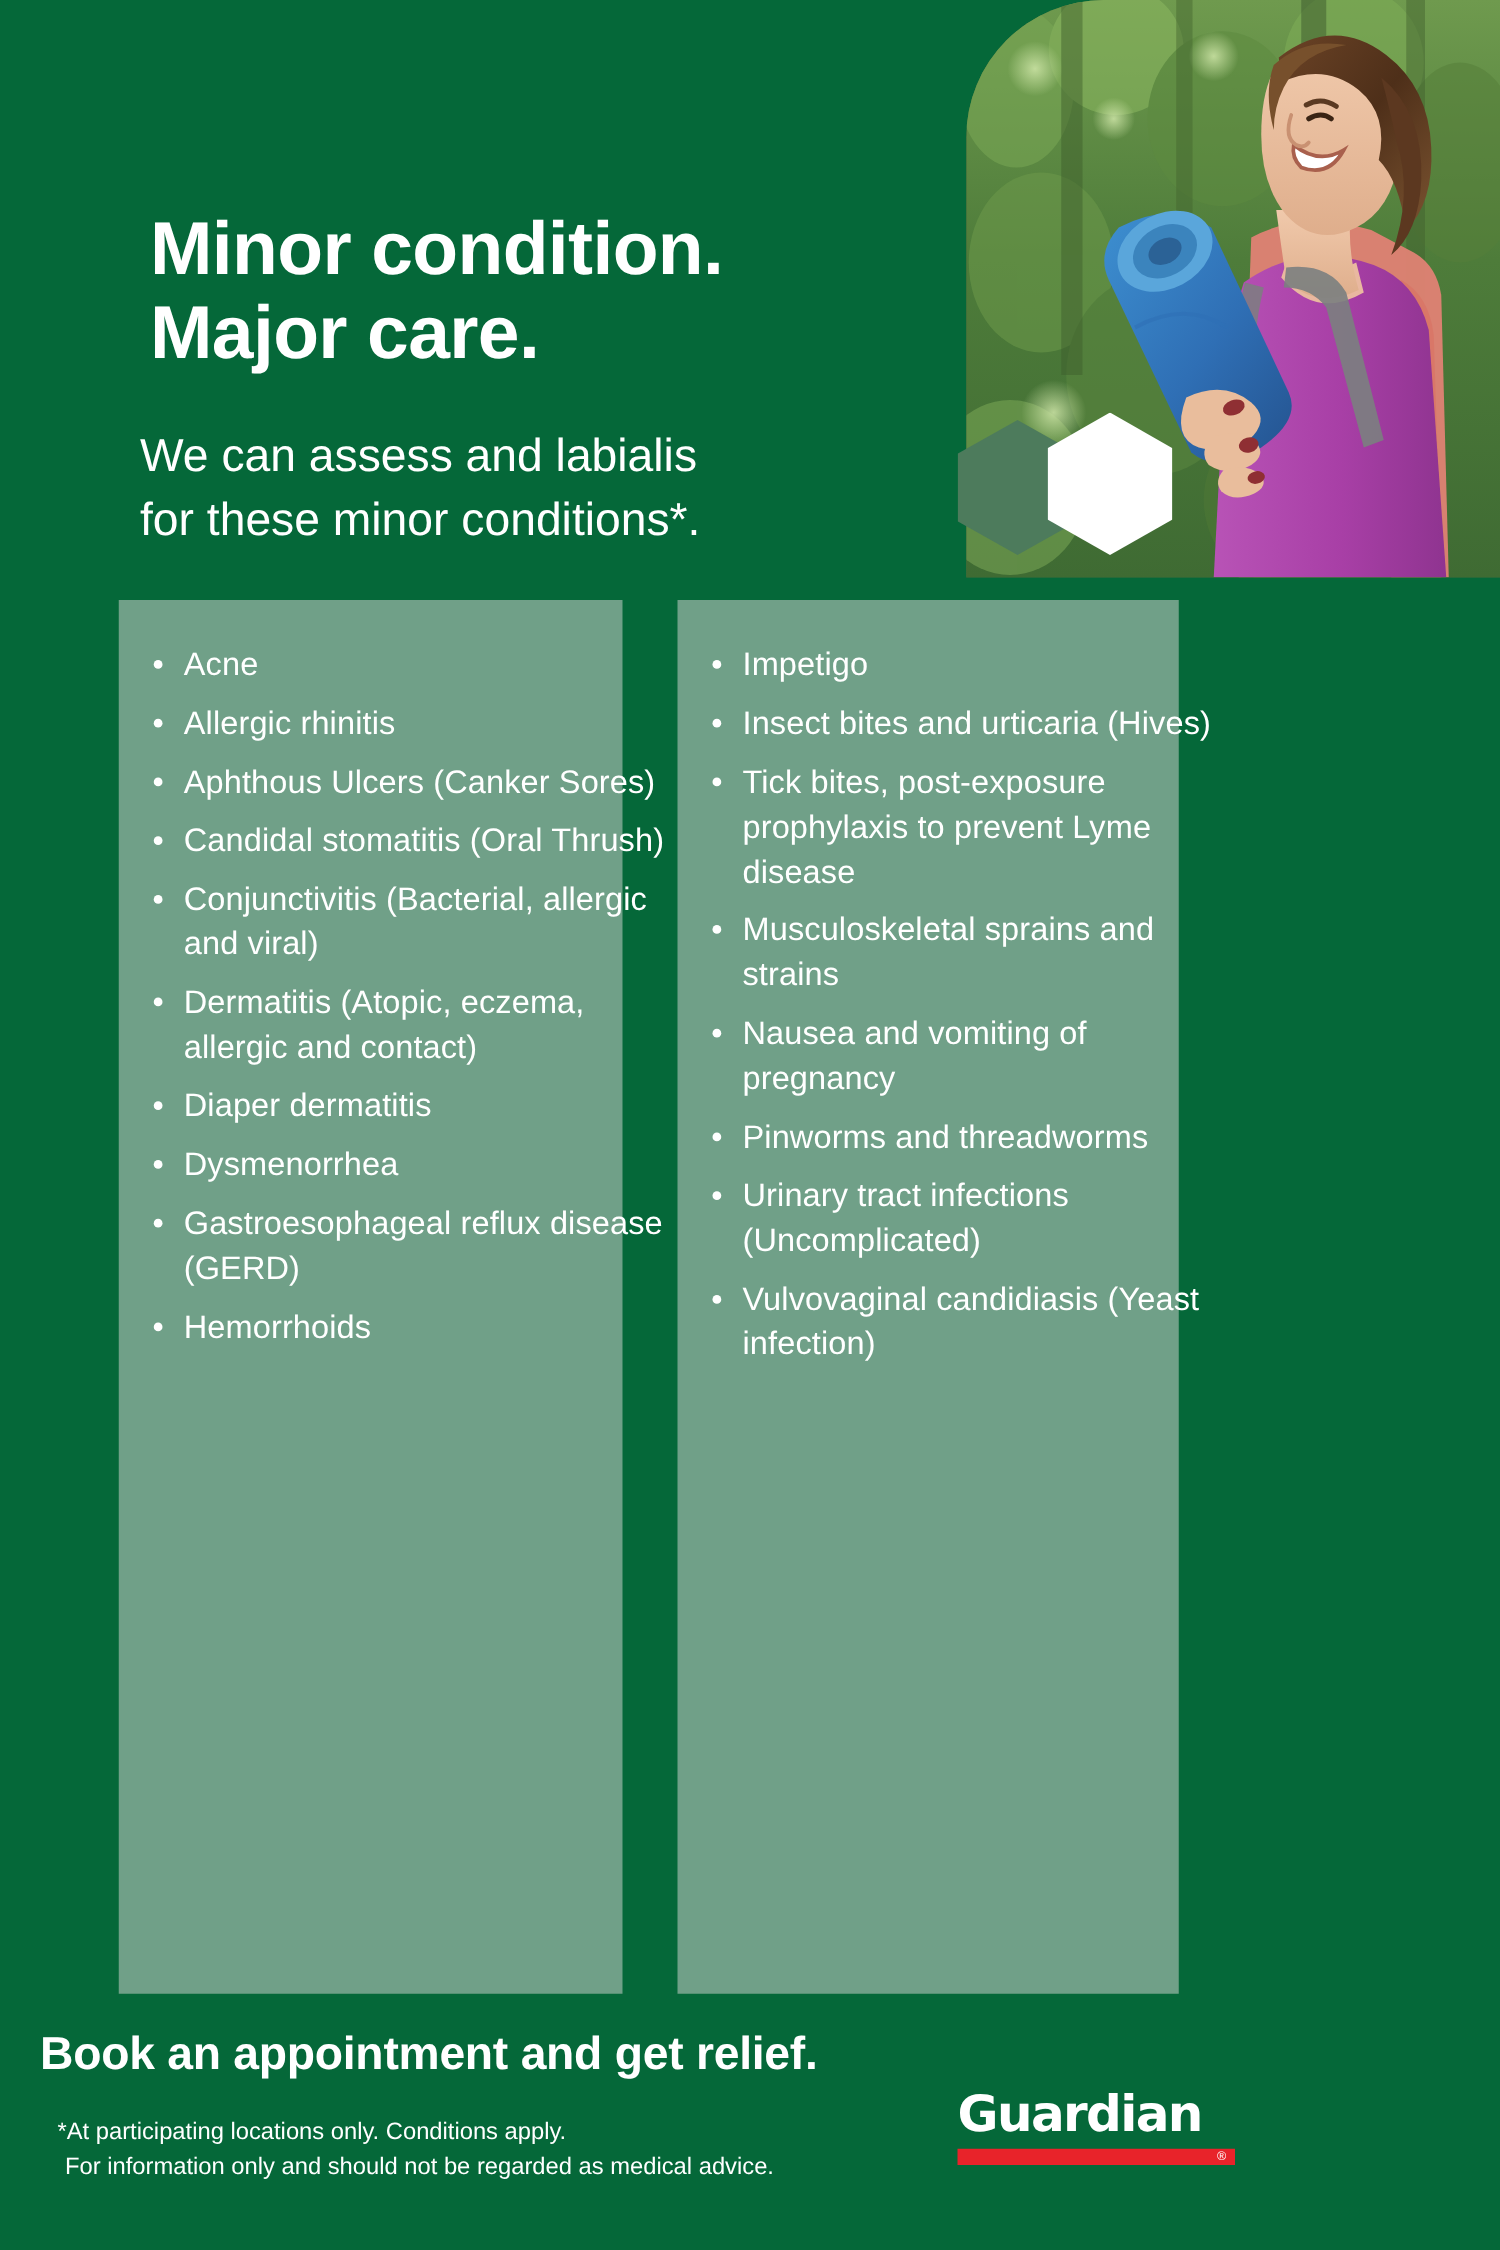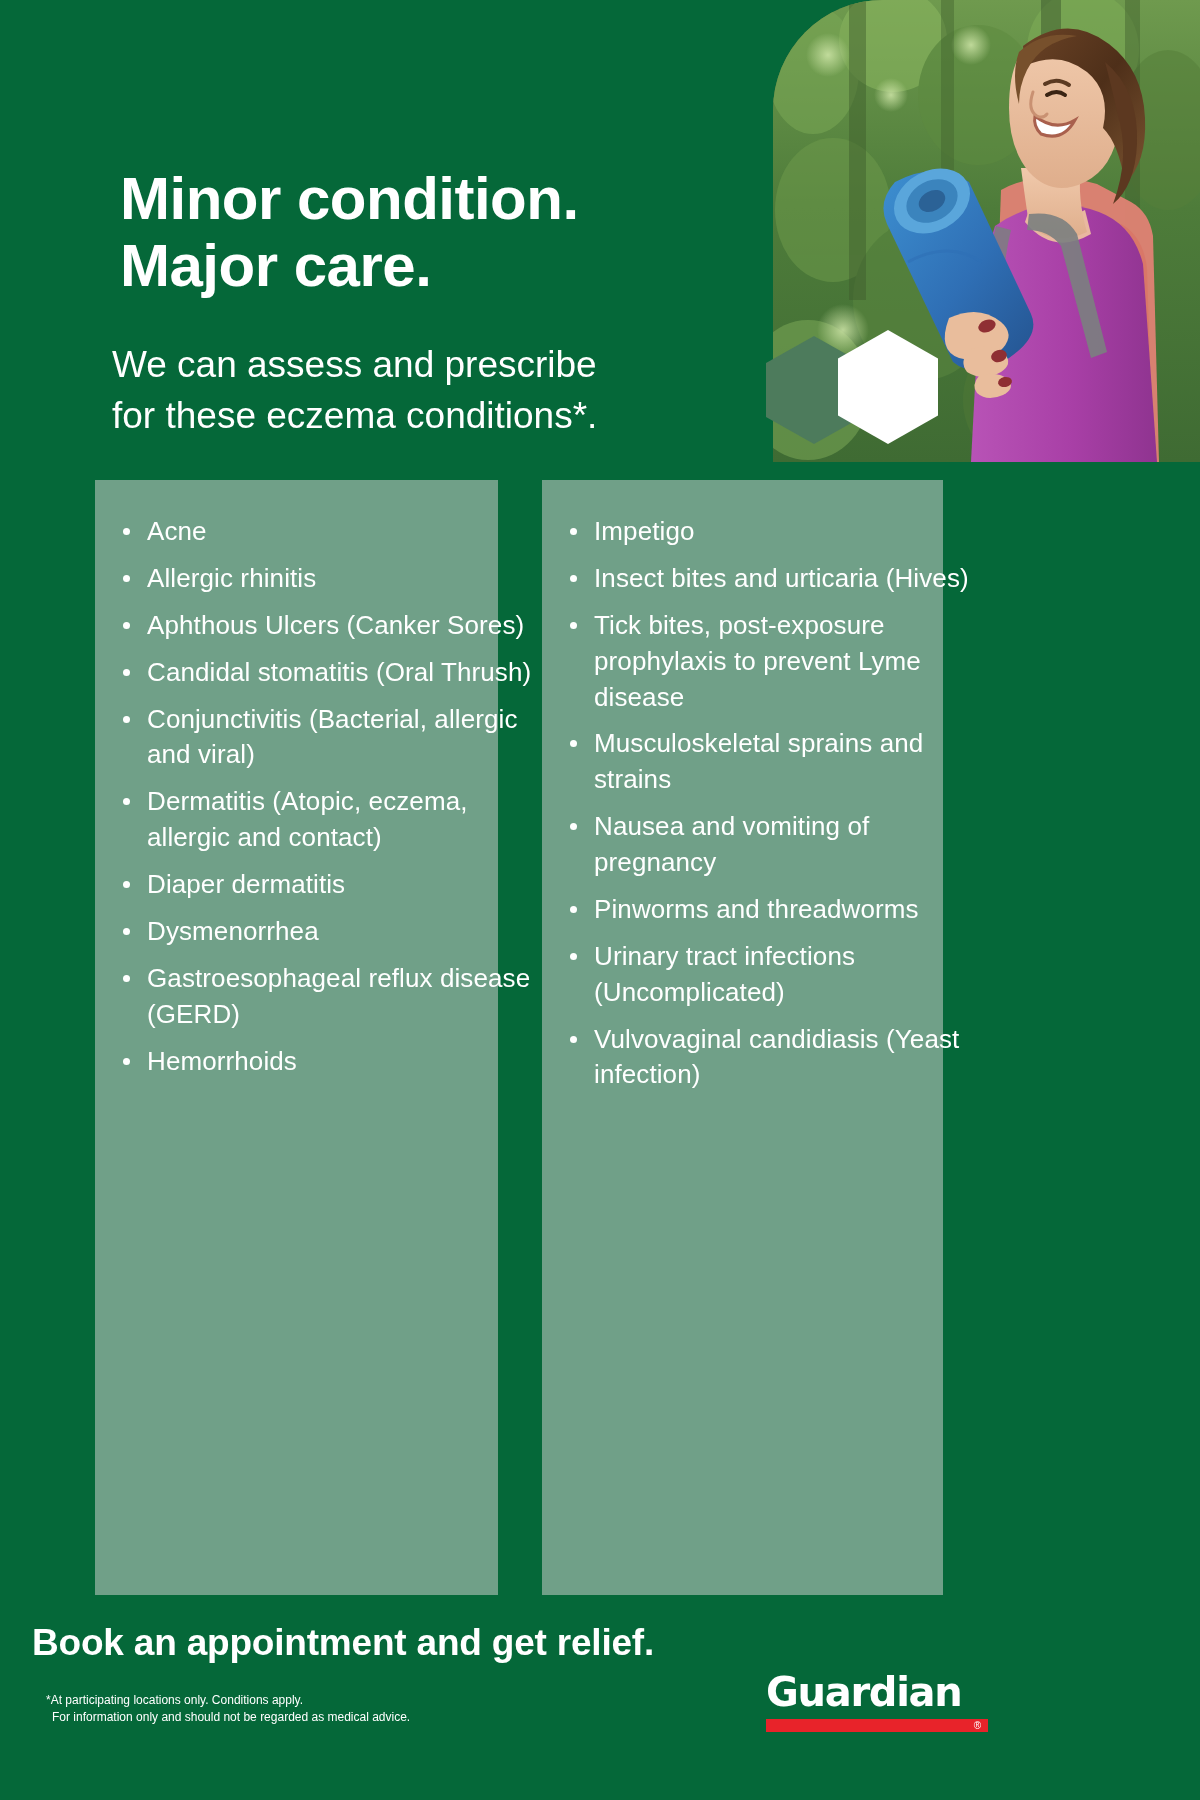--- a/index.html
+++ b/index.html
@@ -127,21 +127,21 @@
     color: #ffffff;
     font-size: 37px;
     font-weight: 700;
     letter-spacing: -0.2px;
   }
   .footer-fine {
     position: absolute;
     left: 46px;
     top: 1692px;
     color: #ffffff;
-    font-size: 12px;
+    font-size: 19px;
     line-height: 1.45;
     font-weight: 400;
   }
   .footer-fine .l2 { display: block; padding-left: 6px; text-align: center; }
 
   
   .logo {
     position: absolute;
     left: 766px;
     top: 1672px;
@@ -286,21 +286,21 @@
 
   <div class="hex-sage">
     <div class="hexshape"></div>
   </div>
   <div class="hex-white">
     <div class="hexshape"></div>
   </div>
 
   <h1 class="headline"><span>Minor condition.</span><span class="l2">Major care.</span></h1>
 
-  <p class="subhead"><span>We can assess and prescribe</span><span class="l2">for these eczema conditions*.</span></p>
+  <p class="subhead"><span>We can assess and labialis</span><span class="l2">for these minor conditions*.</span></p>
 
   <div class="panel panel-left">
     <ul class="cond-list">
       <li>Acne</li>
       <li>Allergic rhinitis</li>
       <li>Aphthous Ulcers (Canker Sores)</li>
       <li>Candidal stomatitis (Oral Thrush)</li>
       <li>Conjunctivitis (Bacterial, allergic and viral)</li>
       <li>Dermatitis (Atopic, eczema, allergic and contact)</li>
       <li>Diaper dermatitis</li>

